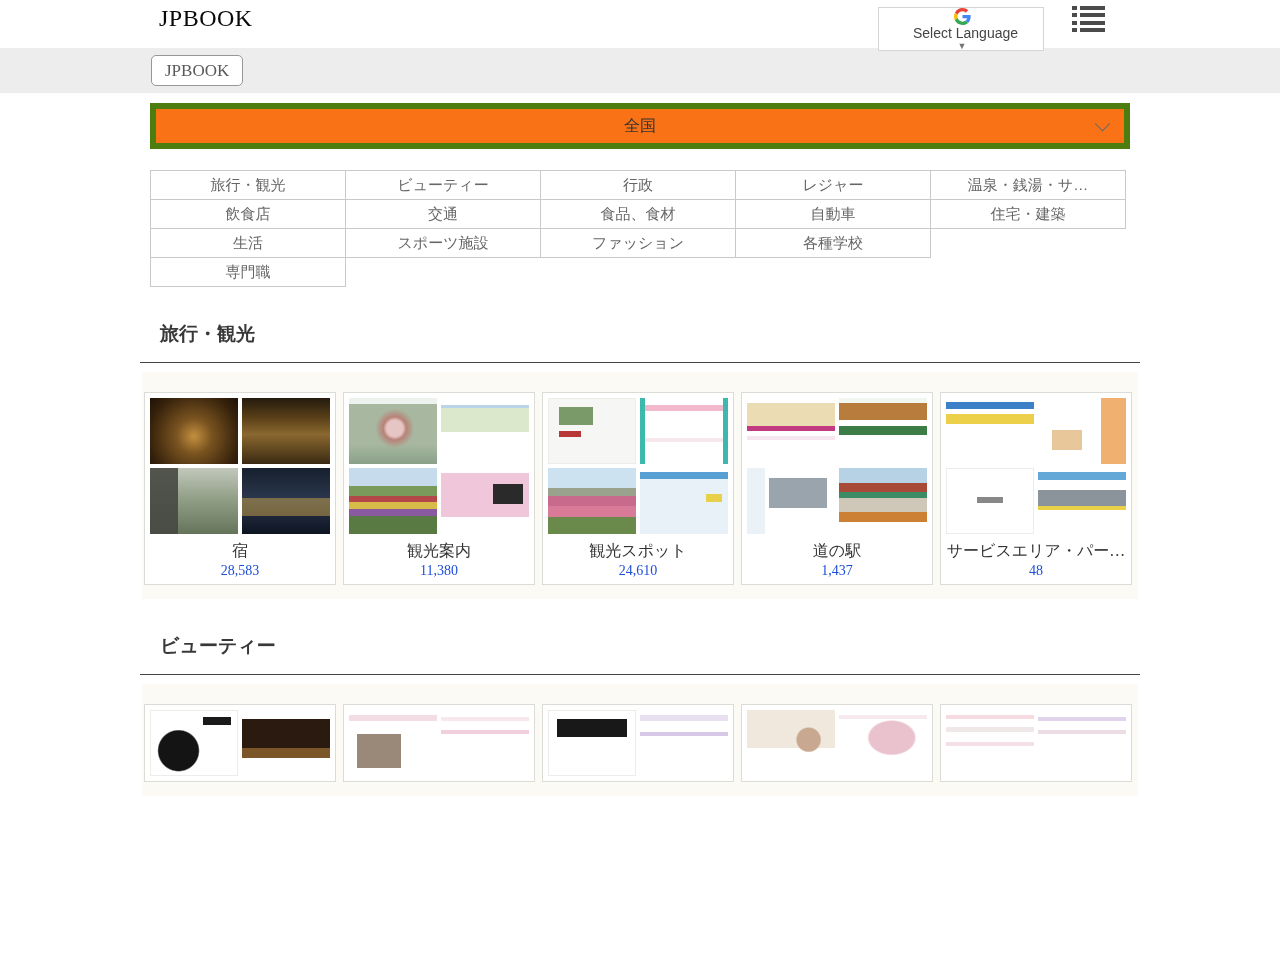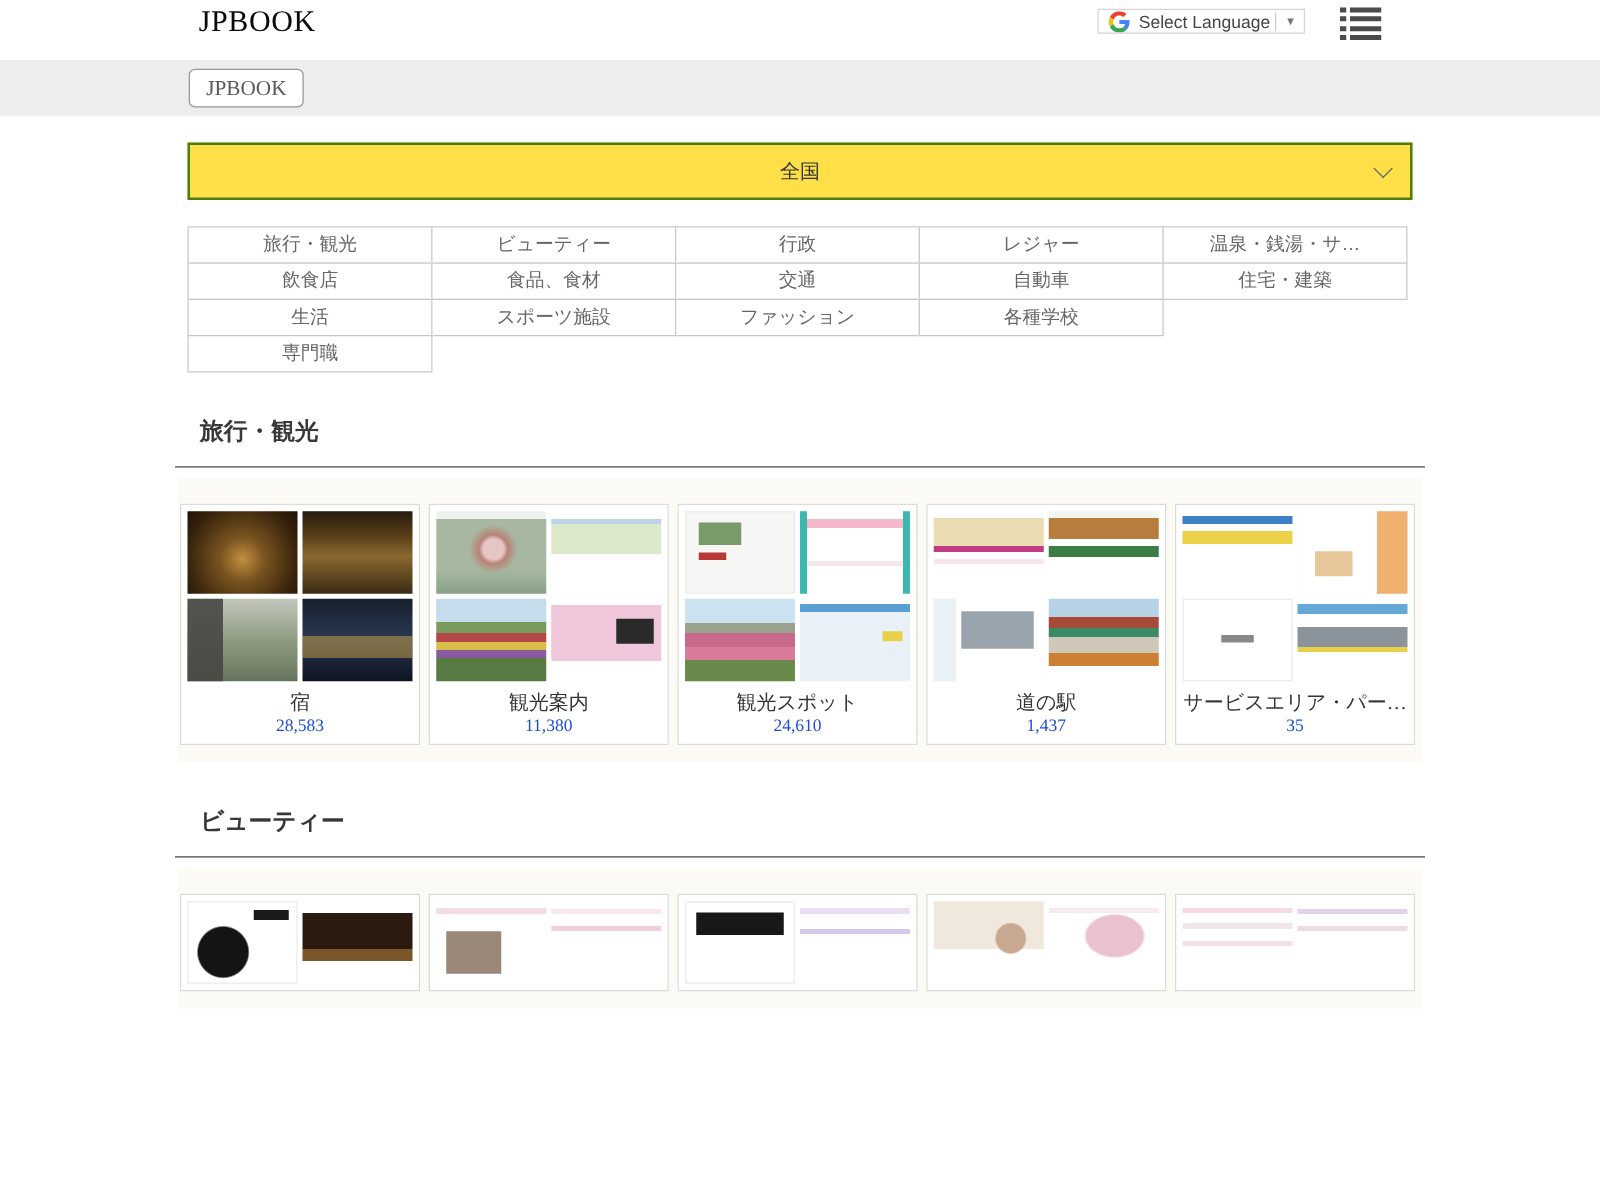--- a/index.html
+++ b/index.html
@@ -10,23 +10,23 @@
   }
 
   
   .topbar { position:relative; height:48px; background:#fff; }
   .site-title {
     position:absolute; left:159px; top:5px;
     font-family:"Liberation Serif","DejaVu Serif",serif;
     font-size:24px; color:#0a0a0a; letter-spacing:.5px;
   }
   .gt {
-    position:absolute; left:878px; top:7px; width:166px; height:20px;
+    position:absolute; left:878px; top:7px; width:166px; height:44px;
     border:1px solid #d5d5d5; background:#fff; display:flex; align-items:center;
-    padding:0 6px 0 8px; cursor:pointer;
+    padding:0 6px 0 8px; cursor:pointer;flex-direction:column;
   }
   .gt-g { width:17px; height:17px; flex:0 0 auto; }
   .gt-label { font-size:14px; color:#444; margin-left:7px; white-space:nowrap; }
   .gt-sep { width:1px; height:15px; background:#ccc; margin:0 7px 0 auto; }
   .gt-arrow { font-size:9px; color:#757575; }
   .menu-btn {
     position:absolute; left:1072px; top:6px; width:33px; height:26px;
     display:flex; flex-direction:column; justify-content:space-between; cursor:pointer;
   }
   .menu-row { display:flex; gap:3px; height:4px; }
@@ -38,21 +38,21 @@
   .crumb-btn {
     height:31px; padding:0 13px; background:#fff; border:1px solid #979797; border-radius:5px;
     font-family:"Liberation Serif","DejaVu Serif",serif; font-size:17px; color:#5a5a5a;
     display:flex; align-items:center; cursor:pointer;
   }
 
   
   .wrap { width:996px; margin:0 auto; }
 
   .region {
-    margin:21px 8px 21px; height:46px; border:2px solid #4d7c0f; background:#fde047;
+    margin:10px 8px 21px; height:46px; border:6px solid #4d7c0f; background:#f97316;
     position:relative; display:flex; align-items:center; justify-content:center;
     font-size:16px; color:#333; cursor:pointer;
   }
   .region-chevron {
     position:absolute; right:16px; top:50%; width:11px; height:11px;
     border-right:1px solid #6a6a6a; border-bottom:1px solid #6a6a6a;
     transform:translateY(-70%) rotate(45deg);
   }
 
   .cats { margin:0 8px; }
@@ -176,22 +176,22 @@
   <div class="cats">
     <div class="cat-row">
       <div class="cat-cell">旅行・観光</div>
       <div class="cat-cell">ビューティー</div>
       <div class="cat-cell">行政</div>
       <div class="cat-cell">レジャー</div>
       <div class="cat-cell">温泉・銭湯・サ…</div>
     </div>
     <div class="cat-row">
       <div class="cat-cell">飲食店</div>
+      <div class="cat-cell">交通</div>
       <div class="cat-cell">食品、食材</div>
-      <div class="cat-cell">交通</div>
       <div class="cat-cell">自動車</div>
       <div class="cat-cell">住宅・建築</div>
     </div>
     <div class="cat-row">
       <div class="cat-cell">生活</div>
       <div class="cat-cell">スポーツ施設</div>
       <div class="cat-cell">ファッション</div>
       <div class="cat-cell">各種学校</div>
     </div>
     <div class="cat-row">
@@ -249,21 +249,21 @@
     </div>
 
     <div class="card t5">
       <div class="thumbs">
         <div class="th"></div>
         <div class="th"></div>
         <div class="th"></div>
         <div class="th"></div>
       </div>
       <div class="card-label">サービスエリア・パー…</div>
-      <div class="card-count">35</div>
+      <div class="card-count">48</div>
     </div>
   </div>
 
   <div class="sec-title">ビューティー</div>
   <hr class="sec-hr">
   <div class="sec-body">
 
     <div class="card b0">
       <div class="thumbs">
         <div class="th"></div>

